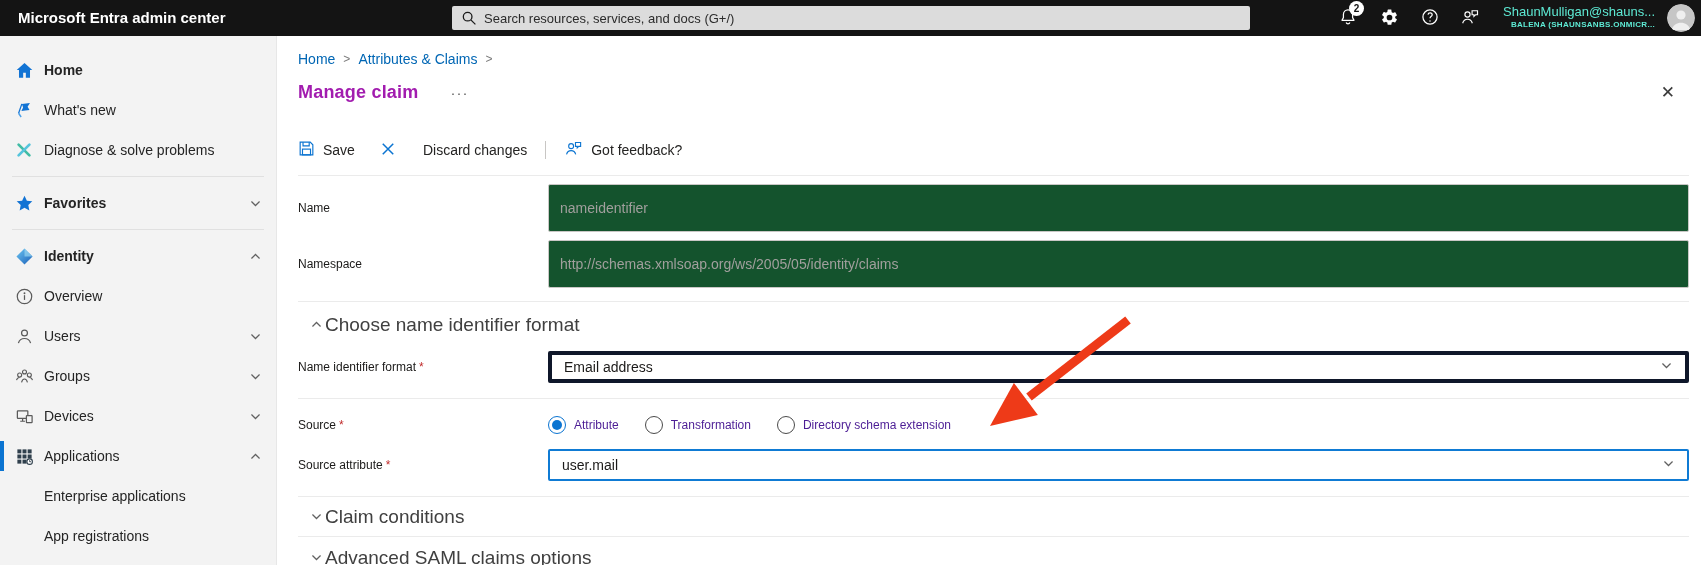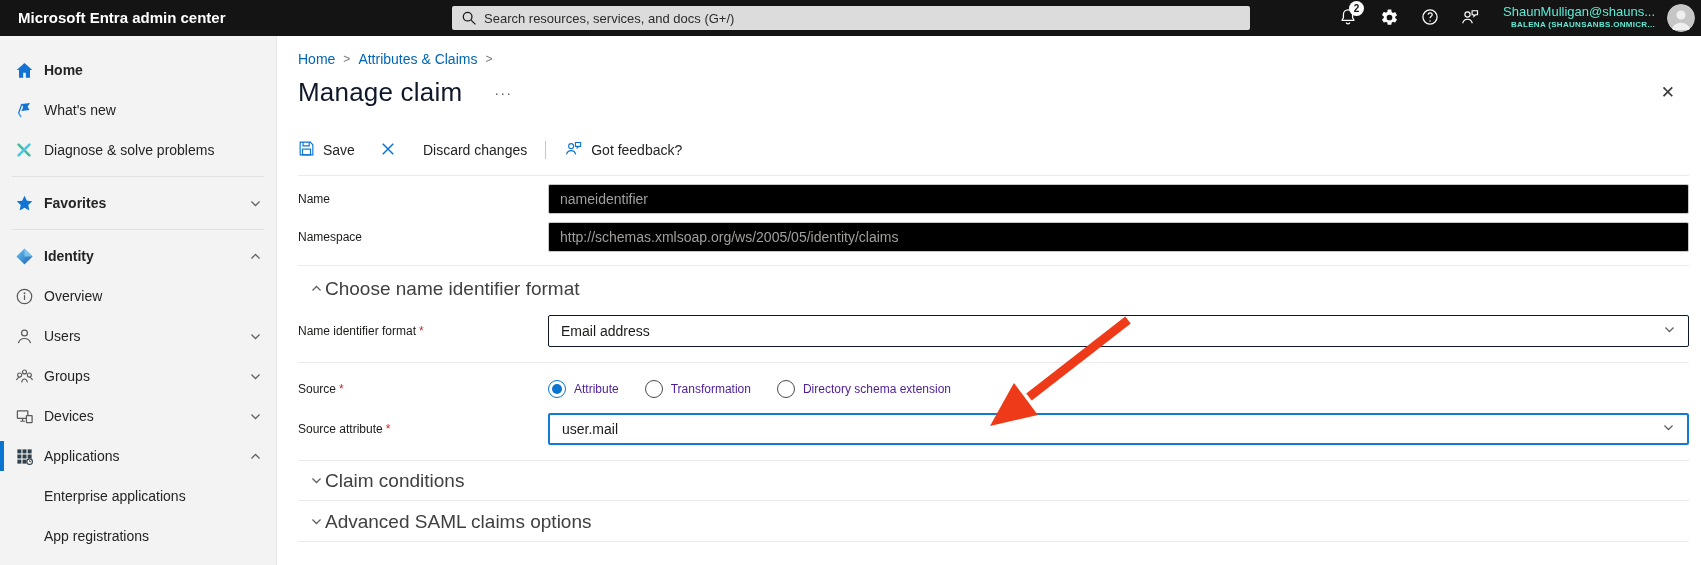--- a/index.html
+++ b/index.html
@@ -30,36 +30,36 @@
   .side-chev { margin-left:auto; display:flex; align-items:center; }
   .side-divider { height:1px; background:#e0e0e0; margin:6px 12px; }
   .accent { position:absolute; left:0; top:5px; bottom:5px; width:4px; background:#0b74d1; }
 
   
   .main { position:absolute; left:278px; top:36px; width:1423px; height:529px; background:#fff; padding:15px 12px 0 20px; z-index:1; }
   .breadcrumb { font-size:14px; display:flex; align-items:center; gap:8px; }
   .crumb { color:#0066b4; cursor:pointer; }
   .crumb-sep { color:#7a7a7a; font-size:12px; }
   .title-row { display:flex; align-items:center; margin-top:7px; height:36px; }
-  .page-title { font-size:26px; font-weight:400; color:#0f172a; letter-spacing:.2px; }
+  .page-title { font-size:18px; font-weight:700; color:#a21caf; letter-spacing:.2px; }
   .more-dots { color:#5f5f5f; margin-left:32px; font-size:15px; letter-spacing:1px; cursor:pointer; }
   .close-btn { position:absolute; top:44px; right:22px; font-size:17px; color:#3b3b3b; cursor:pointer; line-height:1; padding:4px; }
 
   .toolbar { display:flex; align-items:center; margin-top:28px; height:24px; font-size:14px; color:#252423; }
   .tb-item { display:flex; align-items:center; gap:8px; cursor:pointer; }
   .tb-item + .tb-item { margin-left:26px;gap:28px; }
   .tb-sep { width:1px; height:18px; background:#c8c6c4; margin:0 18px; }
 
   .hr { height:1px; background:#ebebeb; margin-top:13px; }
 
   .form-row { display:flex; align-items:center; margin-top:8px; }
   .form-label { width:250px; flex:none; font-size:12px; color:#1b1a19; }
   .req { color:#c02b2b; margin-left:3px; }
-  .txt-input { flex:1; height:30px; background:#000000; border:1px solid #c9c7c5; border-radius:2px; padding:0 11px; font-size:14px; color:#a19f9d; }
-  .dropdown { flex:1; height:32px; border:1px solid #0f172a; border-radius:2px; background:#fff; display:flex; align-items:center; justify-content:space-between; padding:0 12px; font-size:14px; color:#1b1a19; cursor:pointer; }
+  .txt-input { flex:1; height:48px; background:#14532d; border:1px solid #c9c7c5; border-radius:2px; padding:0 11px; font-size:14px; color:#a19f9d; }
+  .dropdown { flex:1; height:32px; border:4px solid #0f172a; border-radius:2px; background:#fff; display:flex; align-items:center; justify-content:space-between; padding:0 12px; font-size:14px; color:#1b1a19; cursor:pointer; }
   .dropdown.blue { border:2px solid #0f7bd4; height:32px; }
 
   .section-row { display:flex; align-items:center; gap:2px; margin-top:9px; height:28px; padding-left:12px; font-size:19px; color:#404040; cursor:pointer; }
 
   .radio-group { display:flex; align-items:center; gap:26px; flex:1; }
   .radio-opt { display:flex; align-items:center; gap:8px; cursor:pointer; font-size:12px; color:#4c1d95; }
   .radio { width:18px; height:18px; border-radius:50%; border:1px solid #4a4a4a; background:#fff; position:relative; flex:none; }
   .radio.sel { border:1px solid #0b74d1; }
   .radio.sel::after { content:''; position:absolute; inset:3px; border-radius:50%; background:#0b74d1; }
 

